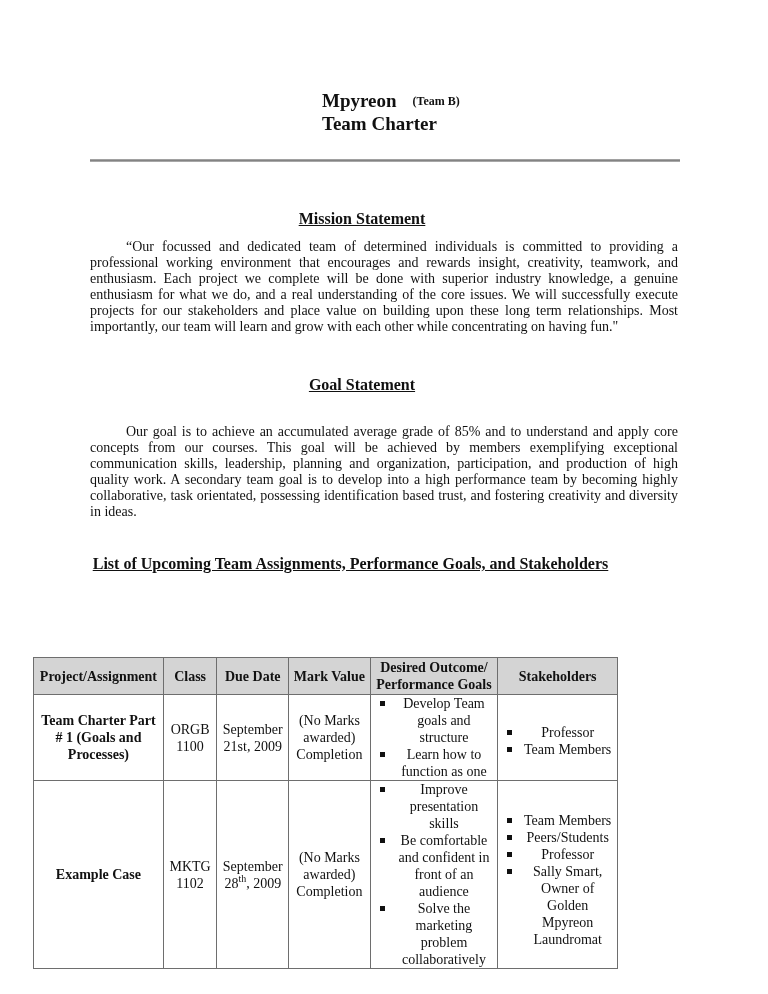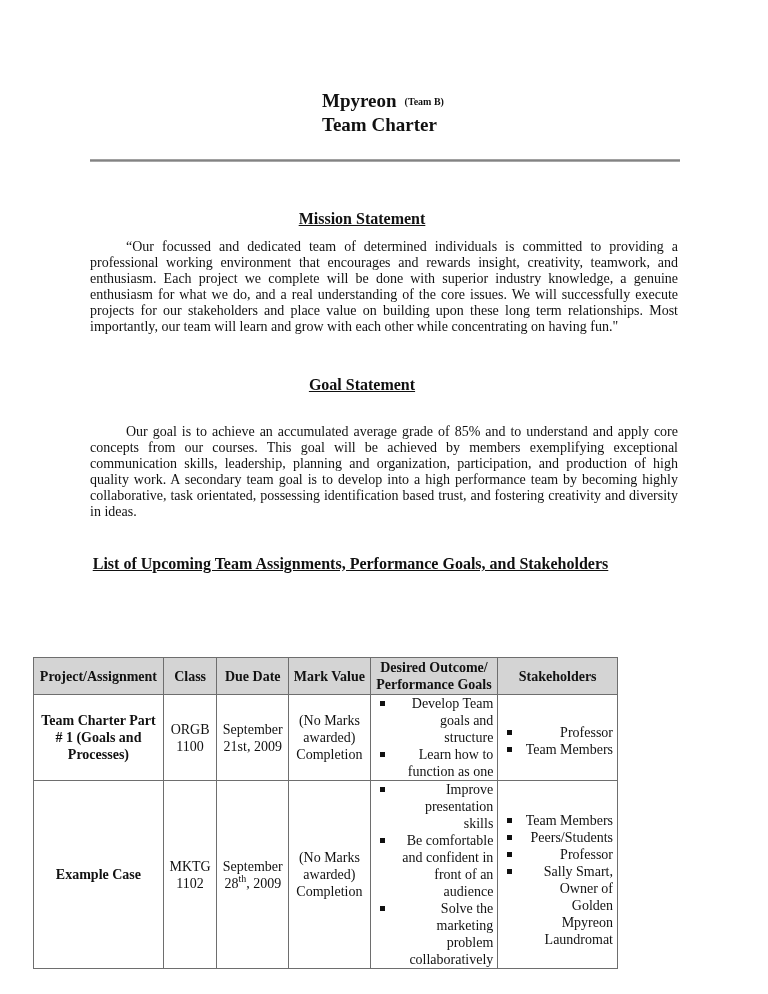--- a/index.html
+++ b/index.html
@@ -2,21 +2,21 @@
 <html><head>
 <meta charset="utf-8">
 <style>
   html, body { margin: 0; padding: 0; background: #ffffff; }
   body {
     width: 768px; height: 994px; position: relative; overflow: hidden;
     font-family: "Liberation Serif", "DejaVu Serif", serif; color: #111;
   }
   .title-block { position: absolute; left: 322px; top: 90px; font-weight: bold; }
   .title-line1 { font-size: 19px; line-height: 22px; }
-  .title-line1 .sub { font-size: 10px; font-weight: bold; margin-left: 8px; vertical-align: 2px; }
+  .title-line1 .sub { font-size: 12px; font-weight: bold; margin-left: 16px; vertical-align: 2px; }
   .title-line2 { font-size: 19px; line-height: 24px; }
   .rule {
     position: absolute; left: 90px; top: 159px; width: 590px; height: 3px;
     background: linear-gradient(#b0b0b0, #7a7a7a 60%, #c8c8c8);
   }
   .section-title {
     position: absolute; left: 0; width: 724px; text-align: center;
     font-weight: bold; font-size: 16px; text-decoration: underline;
   }
   .para {
@@ -29,21 +29,21 @@
   }
   table.assign {
     position: absolute; left: 33px; top: 657px; width: 585px;
     border-collapse: collapse; font-size: 14px; line-height: 17px;
   }
   table.assign th, table.assign td {
     border: 1px solid #6e6e6e; text-align: center; vertical-align: middle; padding: 0 4px;
   }
   table.assign th { background: #d4d4d4; font-weight: bold; height: 36px; }
   table.assign td.proj { font-weight: bold; }
-  ul.bul { list-style: none; margin: 0; padding: 0; text-align: right; }
+  ul.bul { list-style: none; margin: 0; padding: 0; text-align: center; }
   ul.bul li { position: relative; padding-left: 20px; }
   ul.bul li::before {
     content: ""; position: absolute; left: 5px; top: 6px; width: 5px; height: 5px; background: #111;
   }
   td.goals, td.stake { vertical-align: top; padding-top: 1px; }
   td.stake ul { padding-top: 6px; }
   td.stake.s2 ul { padding-top: 10px; }
   sup { font-size: 10px; line-height: 0; }
 </style>
 </head>

